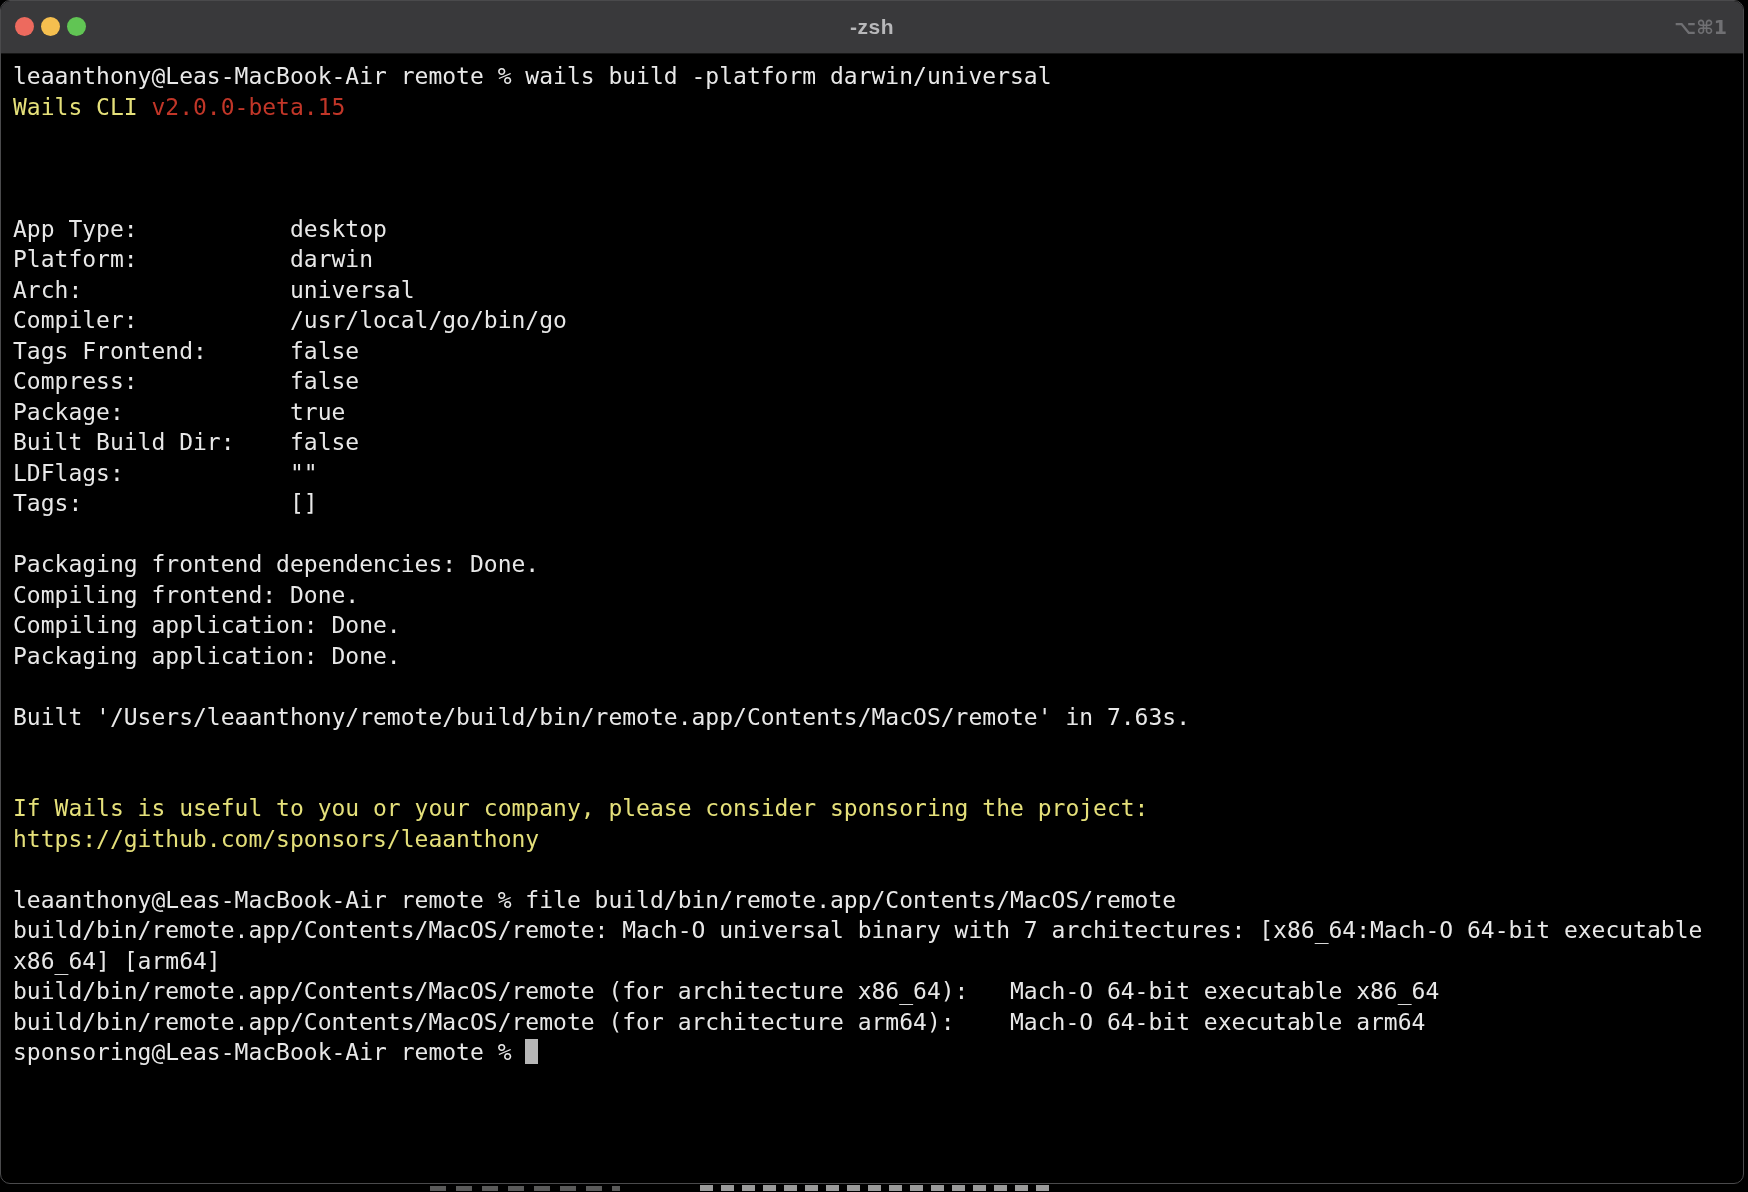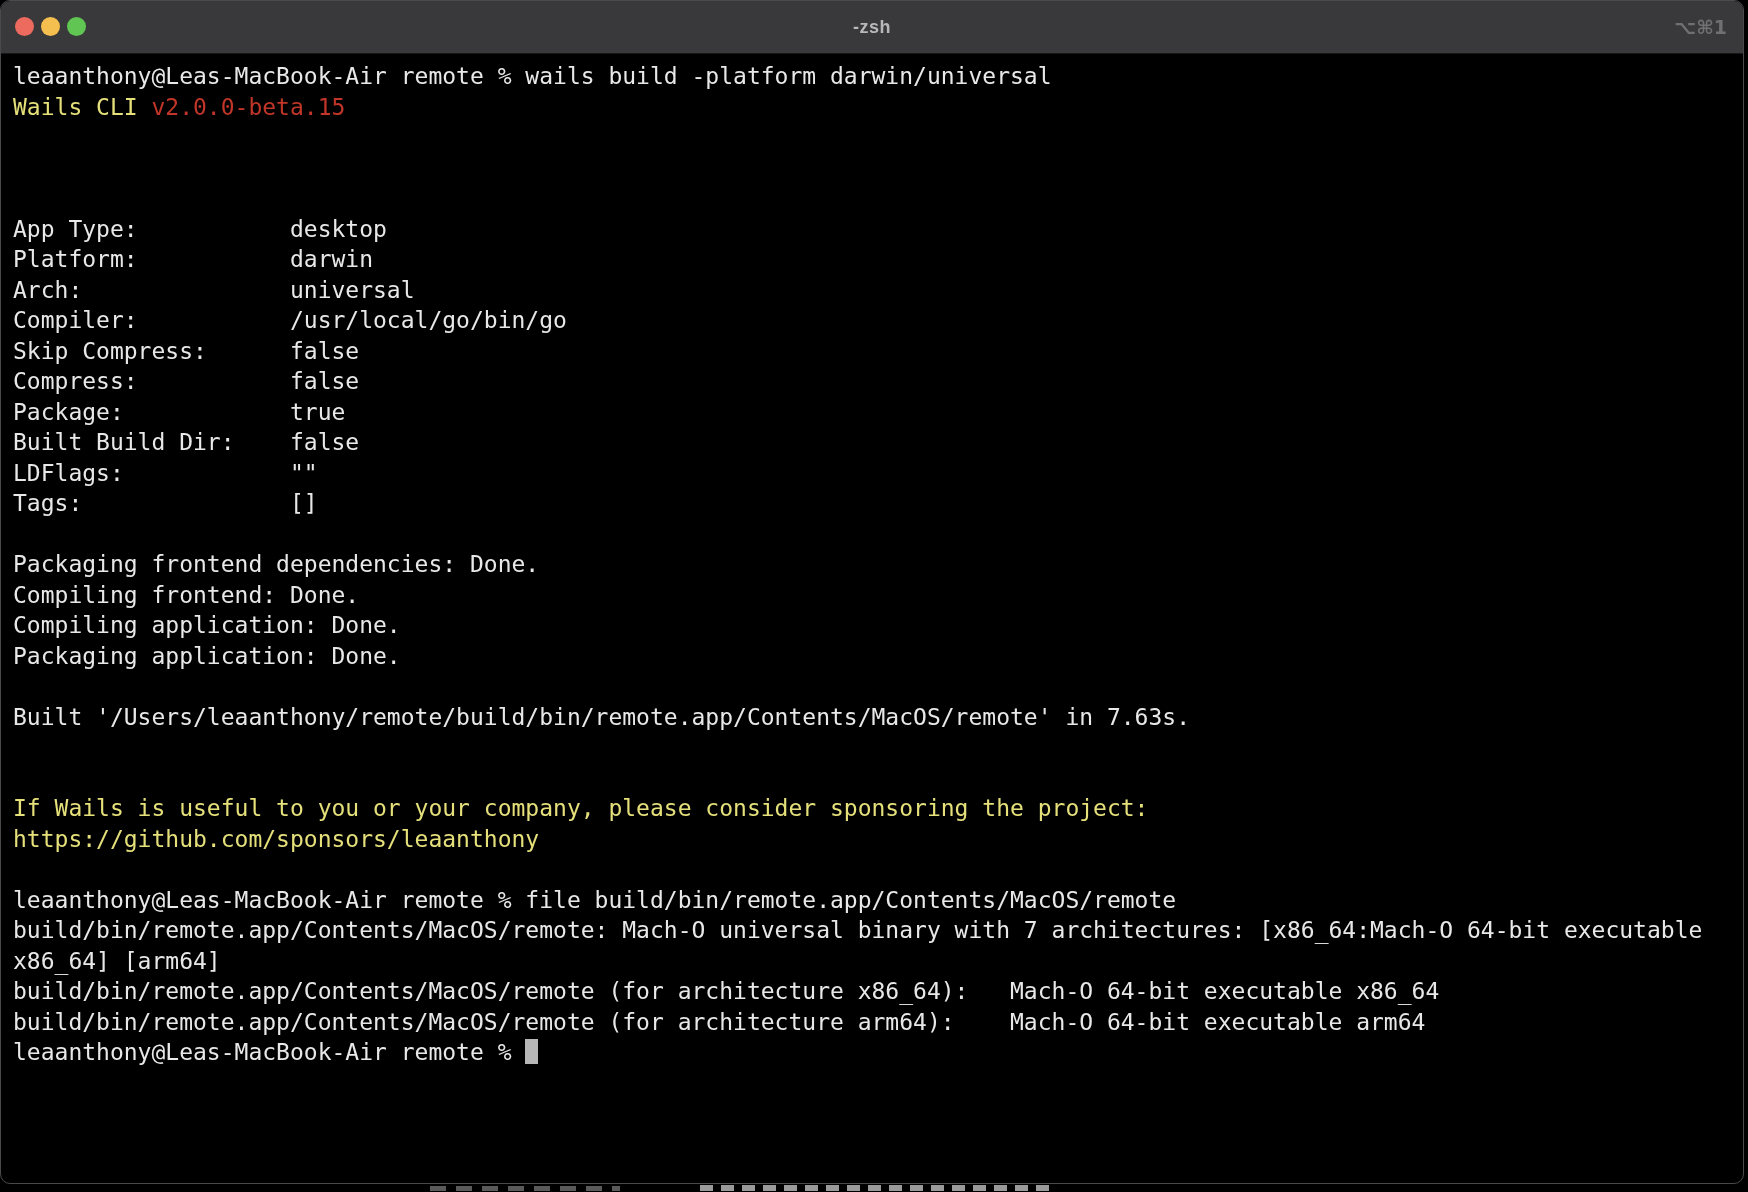--- a/index.html
+++ b/index.html
@@ -50,21 +50,21 @@
     cursor: default;
   }
   .tl.close { background: var(--tl-close, #ed6a5e); }
   .tl.minimize { background: var(--tl-minimize, #f5bf4f); }
   .tl.zoom { background: var(--tl-zoom, #61c554); }
   .title {
     flex: 1;
     text-align: center;
     font-family: "Liberation Sans", sans-serif;
     font-weight: bold;
-    font-size: 18px;
+    font-size: 21px;
     color: #b8b8ba;
     letter-spacing: 0.5px;
   }
   .shortcut {
     position: absolute;
     right: 16px;
     top: 0;
     height: 52px;
     display: flex;
     align-items: center;
@@ -133,21 +133,21 @@
     <div class="terminal">
         <div class="t-line"><span class="seg-default">leaanthony@Leas-MacBook-Air remote % wails build -platform darwin/universal</span></div>
         <div class="t-line"><span class="seg-yellow">Wails CLI </span><span class="seg-red">v2.0.0-beta.15</span></div>
         <div class="t-line"></div>
         <div class="t-line"></div>
         <div class="t-line"></div>
         <div class="t-line"><span class="seg-default">App Type:           desktop</span></div>
         <div class="t-line"><span class="seg-default">Platform:           darwin</span></div>
         <div class="t-line"><span class="seg-default">Arch:               universal</span></div>
         <div class="t-line"><span class="seg-default">Compiler:           /usr/local/go/bin/go</span></div>
-        <div class="t-line"><span class="seg-default">Skip Compress:      false</span></div>
+        <div class="t-line"><span class="seg-default">Tags Frontend:      false</span></div>
         <div class="t-line"><span class="seg-default">Compress:           false</span></div>
         <div class="t-line"><span class="seg-default">Package:            true</span></div>
         <div class="t-line"><span class="seg-default">Built Build Dir:    false</span></div>
         <div class="t-line"><span class="seg-default">LDFlags:            ""</span></div>
         <div class="t-line"><span class="seg-default">Tags:               []</span></div>
         <div class="t-line"></div>
         <div class="t-line"><span class="seg-default">Packaging frontend dependencies: Done.</span></div>
         <div class="t-line"><span class="seg-default">Compiling frontend: Done.</span></div>
         <div class="t-line"><span class="seg-default">Compiling application: Done.</span></div>
         <div class="t-line"><span class="seg-default">Packaging application: Done.</span></div>
@@ -156,21 +156,21 @@
         <div class="t-line"></div>
         <div class="t-line"></div>
         <div class="t-line"><span class="seg-yellow">If Wails is useful to you or your company, please consider sponsoring the project:</span></div>
         <div class="t-line"><span class="seg-yellow">https://github.com/sponsors/leaanthony</span></div>
         <div class="t-line"></div>
         <div class="t-line"><span class="seg-default">leaanthony@Leas-MacBook-Air remote % file build/bin/remote.app/Contents/MacOS/remote</span></div>
         <div class="t-line"><span class="seg-default">build/bin/remote.app/Contents/MacOS/remote: Mach-O universal binary with 7 architectures: [x86_64:Mach-O 64-bit executable</span></div>
         <div class="t-line"><span class="seg-default">x86_64] [arm64]</span></div>
         <div class="t-line"><span class="seg-default">build/bin/remote.app/Contents/MacOS/remote (for architecture x86_64):   Mach-O 64-bit executable x86_64</span></div>
         <div class="t-line"><span class="seg-default">build/bin/remote.app/Contents/MacOS/remote (for architecture arm64):    Mach-O 64-bit executable arm64</span></div>
-        <div class="t-line"><span class="seg-default">leaanthony@Leas-MacBook-Air remote % </span><span class="cursor"></span></div>
+        <div class="t-line"><span class="seg-default">sponsoring@Leas-MacBook-Air remote % </span><span class="cursor"></span></div>
       </div>
 
   </div>
 
   <div class="bg-fragment-a"></div>
   <div class="bg-fragment-b"></div>
 
 </div>
 
 </body></html>

